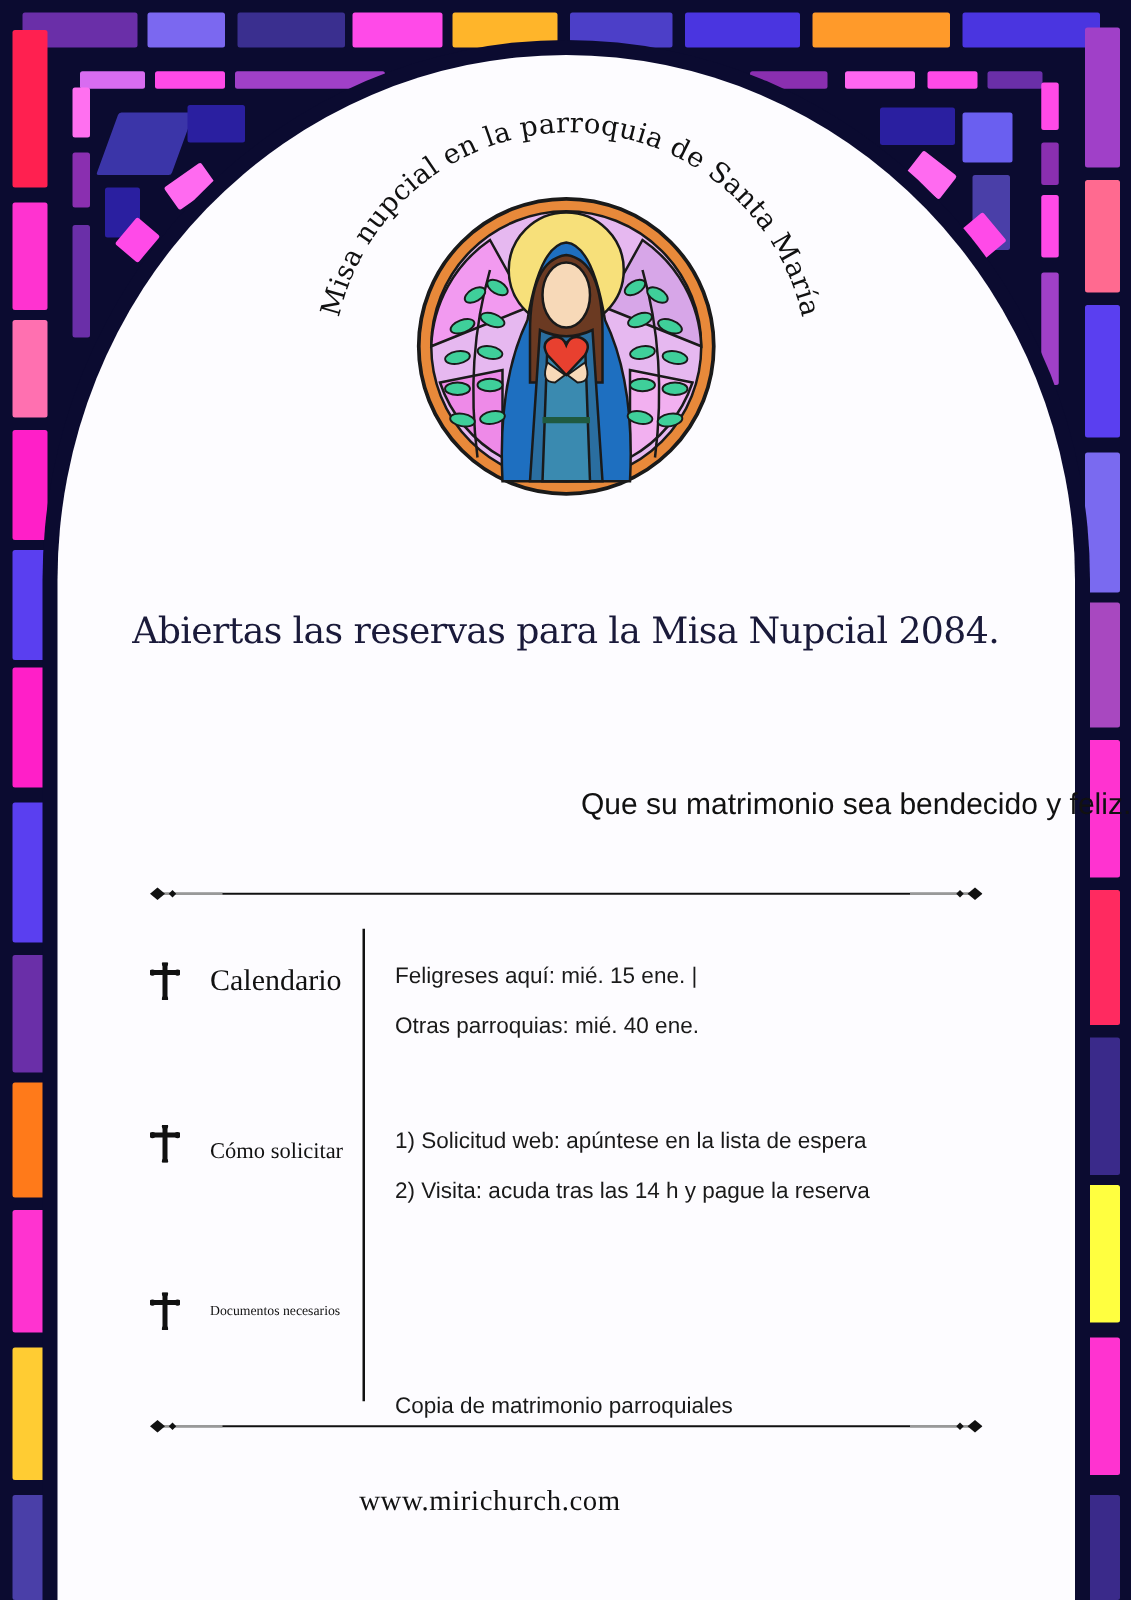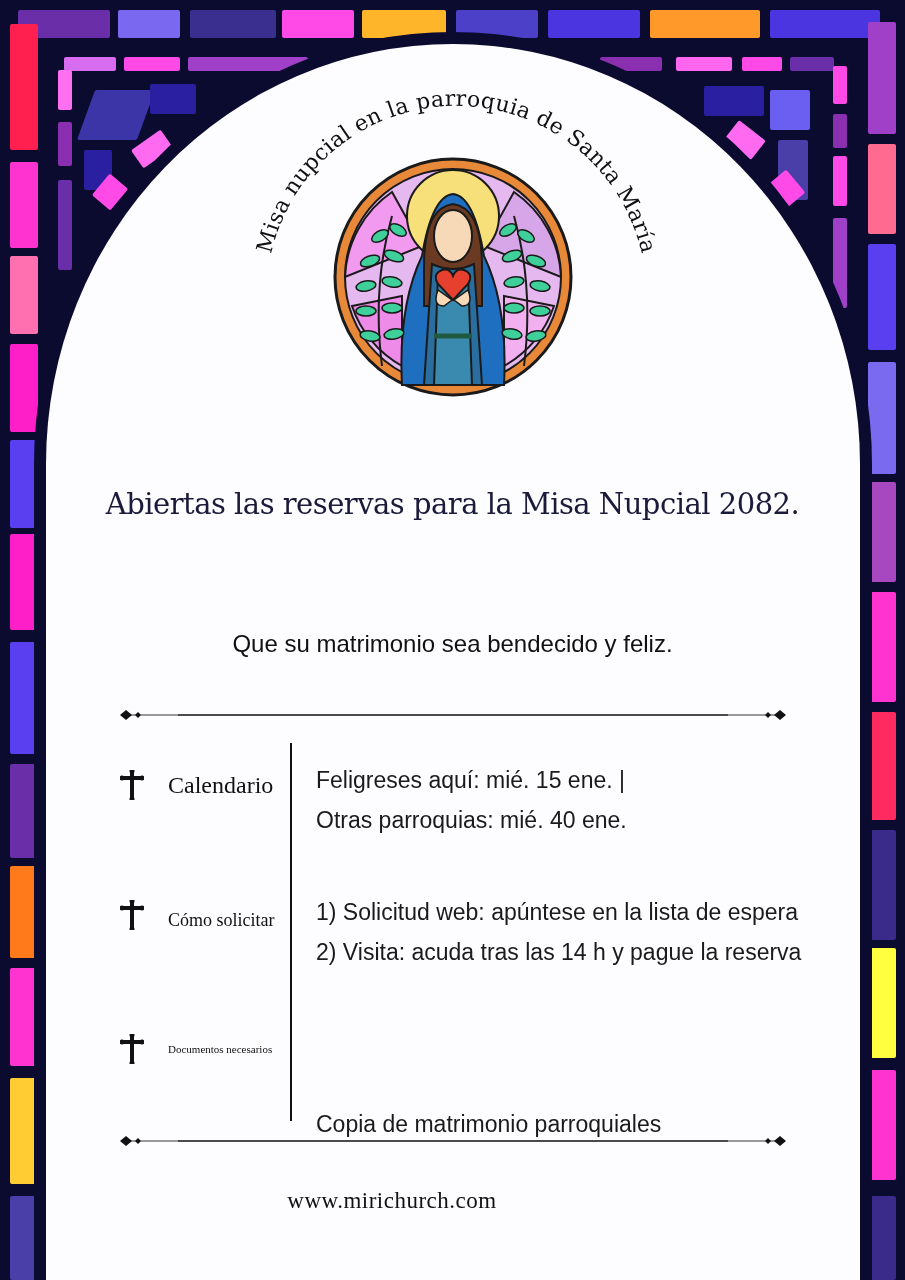--- a/index.html
+++ b/index.html
@@ -3,26 +3,26 @@
 <meta charset="utf-8">
 <style>
   html, body { margin: 0; padding: 0; }
   body { width: 905px; height: 1280px; position: relative; overflow: hidden; background: #0a0a2e; font-family: "Liberation Sans", sans-serif; }
   .frame { position: absolute; inset: 0; background: #0b0b30; }
   .pane { position: absolute; border-radius: 2px; }
   .panel { position: absolute; left: 46px; top: 44px; width: 814px; height: 1260px; background: #fdfcff; border-top-left-radius: 407px 420px; border-top-right-radius: 407px 420px; box-shadow: 0 0 0 12px #0b0b30; }
   .arc-text { position: absolute; left: 0; top: 0; }
   .medallion { position: absolute; left: 332px; top: 156px; }
   .headline { position: absolute; left: 0; width: 905px; top: 487px; text-align: center; font-family: "DejaVu Serif", serif; font-size: 29px; color: #1a1a3a; letter-spacing: -0.5px; }
-  .subline { position: absolute; left: 0; width: 905px; top: 630px; text-align: center; font-family: "Liberation Sans", sans-serif; font-size: 24px; color: #111; }
+  .subline { position: absolute; left: 0; width: 905px; top: 630px; text-align: right; font-family: "Liberation Sans", sans-serif; font-size: 24px; color: #111; }
   .divider { position: absolute; left: 120px; width: 666px; height: 14px; }
   .vline { position: absolute; left: 290px; top: 743px; width: 2px; height: 378px; background: #111; }
   .label { position: absolute; left: 120px; display: flex; align-items: center; gap: 24px; font-family: "Liberation Serif", serif; color: #111; }
   .cross { width: 24px; height: 30px; }
-  .info { position: absolute; left: 316px; font-size: 23px; color: #1a1a1a; line-height: 40px; font-family: "Liberation Sans", sans-serif; }
+  .info { position: absolute; left: 316px; font-size: 18px; color: #1a1a1a; line-height: 40px; font-family: "Liberation Sans", sans-serif; }
   .footer { position: absolute; left: 0; width: 784px; top: 1188px; text-align: center; font-family: "Liberation Serif", serif; font-size: 23px; color: #111; letter-spacing: 0.5px; }
 </style>
 </head>
 <body>
 
 <div class="frame">
 
   <div class="pane" style="left:18px;top:10px;width:92px;height:28px;background:#6a2fa8;"></div>
   <div class="pane" style="left:118px;top:10px;width:62px;height:28px;background:#7b68f0;"></div>
   <div class="pane" style="left:190px;top:10px;width:86px;height:28px;background:#3a2f8f;"></div>
@@ -134,21 +134,21 @@
     <ellipse cx="180" cy="100" rx="10" ry="5" transform="rotate(-20 180 100)"></ellipse>
     <ellipse cx="208" cy="130" rx="10" ry="5" transform="rotate(10 208 130)"></ellipse>
     <ellipse cx="182" cy="126" rx="10" ry="5" transform="rotate(-10 182 126)"></ellipse>
     <ellipse cx="208" cy="155" rx="10" ry="5"></ellipse>
     <ellipse cx="182" cy="152" rx="10" ry="5"></ellipse>
     <ellipse cx="204" cy="180" rx="10" ry="5" transform="rotate(-10 204 180)"></ellipse>
     <ellipse cx="180" cy="178" rx="10" ry="5" transform="rotate(10 180 178)"></ellipse>
   </g>
 </svg>
 
-<div class="headline">Abiertas las reservas para la Misa Nupcial 2082.</div>
+<div class="headline">Abiertas las reservas para la Misa Nupcial 2084.</div>
 <div class="subline">Que su matrimonio sea bendecido y feliz.</div>
 
 <svg class="divider" style="top:708px;" viewBox="0 0 666 14">
   <line x1="6" y1="7" x2="660" y2="7" stroke="#111" stroke-width="1.5"></line>
   <line x1="10" y1="7" x2="58" y2="7" stroke="#999" stroke-width="2"></line>
   <line x1="608" y1="7" x2="656" y2="7" stroke="#999" stroke-width="2"></line>
   <path d="M0 7 L6 2 L12 7 L6 12 Z" fill="#111"></path>
   <path d="M15 7 L18 4 L21 7 L18 10 Z" fill="#111"></path>
   <path d="M666 7 L660 2 L654 7 L660 12 Z" fill="#111"></path>
   <path d="M651 7 L648 4 L645 7 L648 10 Z" fill="#111"></path>

